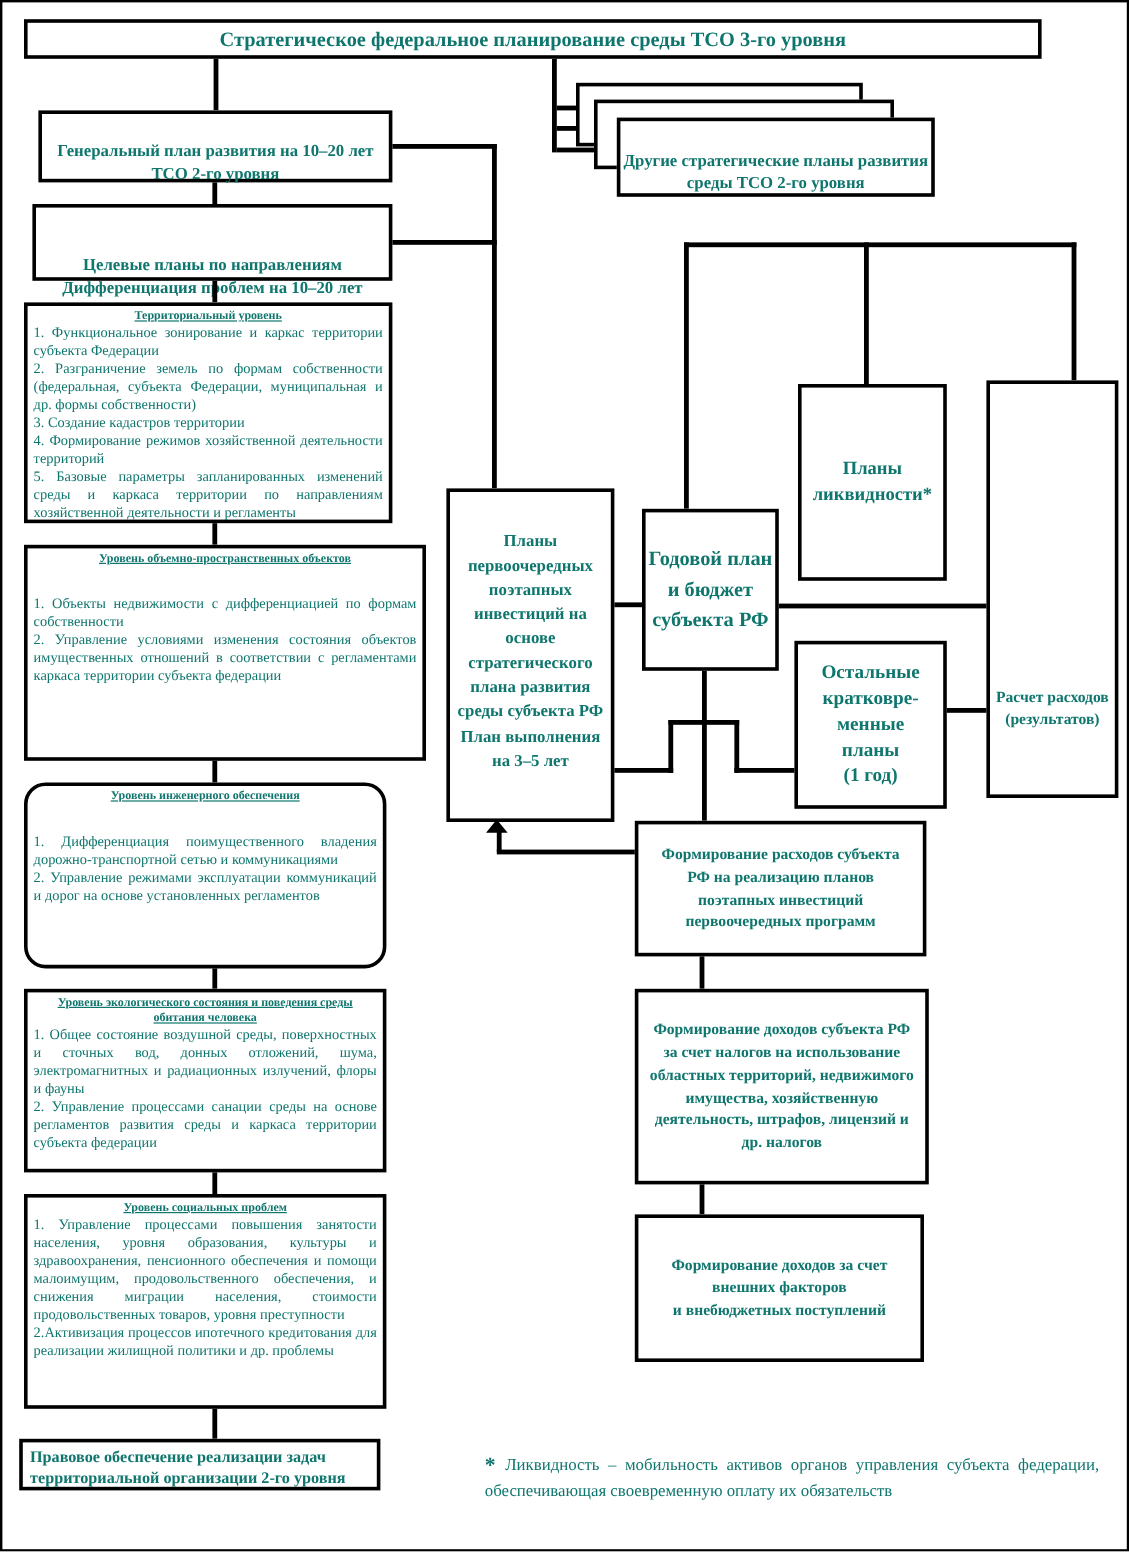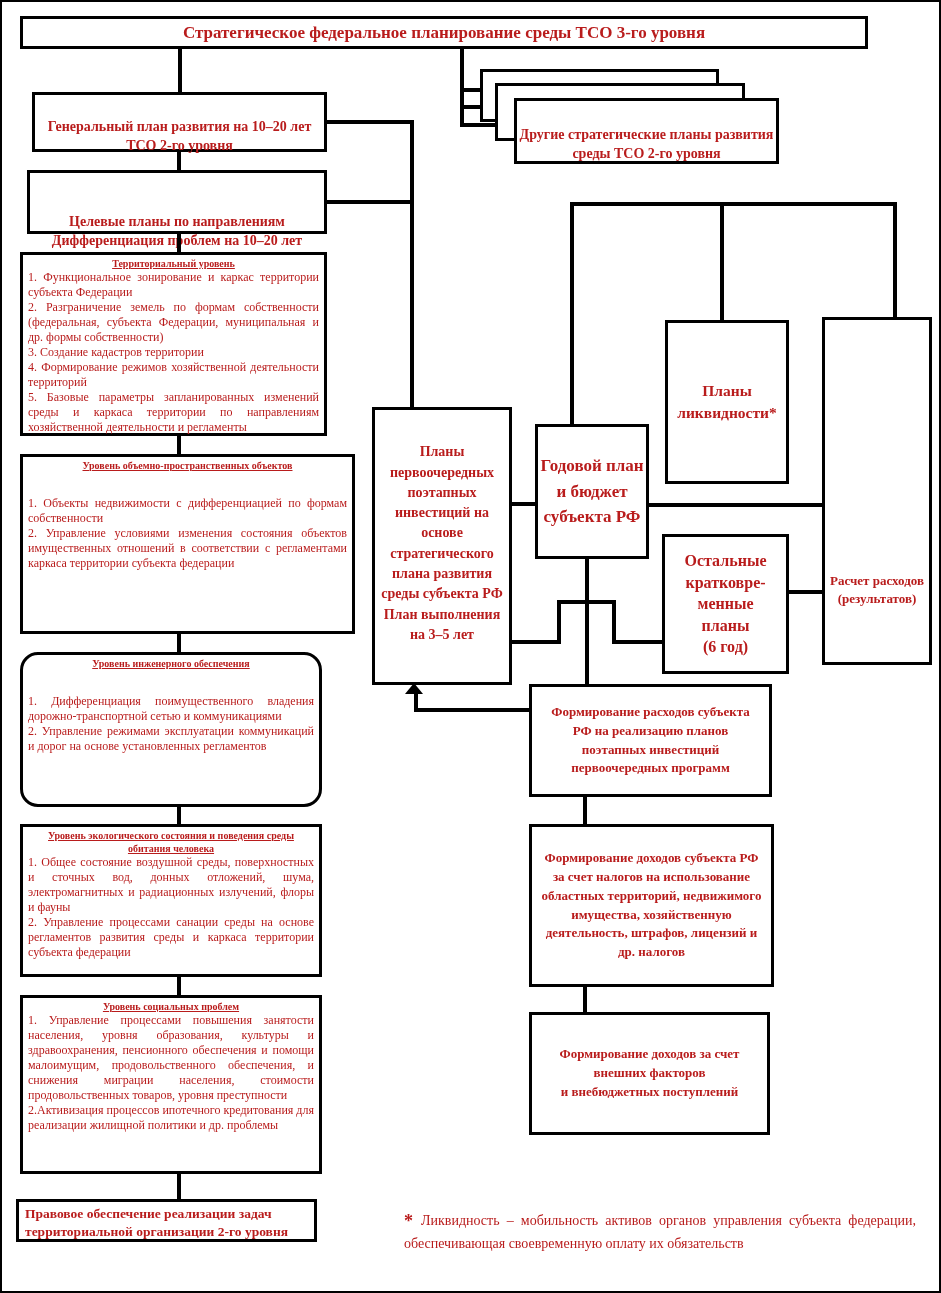--- a/index.html
+++ b/index.html
@@ -1,19 +1,19 @@
 <!DOCTYPE html>
 <html><head>
 <meta charset="utf-8">
 <style>
   html,body{margin:0;padding:0;background:#fff;}
   .page{
     position:relative;width:941px;height:1293px;background:#fff;
     border:2px solid #000;box-sizing:border-box;overflow:hidden;
-    font-family:"Liberation Serif","DejaVu Serif",serif;color:#b91c1c;
+    font-family:"Liberation Serif","DejaVu Serif",serif;color:#0f766e;
   }
   .box{position:absolute;background:#fff;border:3px solid #000;box-sizing:border-box;}
   .line{position:absolute;background:#000;}
   .bc{font-weight:bold;text-align:center;}
   .pre{white-space:pre-line;}
   .flexc{display:flex;flex-direction:column;justify-content:center;align-items:center;}
   .title-box{left:18px;top:14px;width:848px;height:33px;font-size:17px;line-height:27px;}
   .gen-box{left:30px;top:90px;width:295px;height:60px;font-size:14px;line-height:1.35;padding-top:4px;}
   .tgt-box{left:25px;top:168px;width:300px;height:64px;font-size:14px;line-height:1.35;padding-top:21px;}
   .lvl{left:18px;font-size:12px;line-height:1.25;padding:2px 5px;}
@@ -145,21 +145,21 @@
   <div class="box admin">
     <div class="bc pre t2">Расчет расходов
 (результатов)</div>
   </div>
 
   <div class="box bc pre flexc other">
     <span>Остальные
 кратковре-
 менные
 планы
-(6 год)</span>
+(1 год)</span>
   </div>
 
   <div class="line" style="left:510px;top:500px;width:23px;height:4px;"></div>
   <div class="line" style="left:647px;top:501px;width:173px;height:4px;"></div>
   <div class="line" style="left:787px;top:588px;width:33px;height:4px;"></div>
 
   <div class="line" style="left:510px;top:638px;width:49px;height:4px;"></div>
   <div class="line" style="left:555px;top:598px;width:4px;height:44px;"></div>
   <div class="line" style="left:555px;top:598px;width:59px;height:4px;"></div>
   <div class="line" style="left:610px;top:598px;width:4px;height:44px;"></div>

